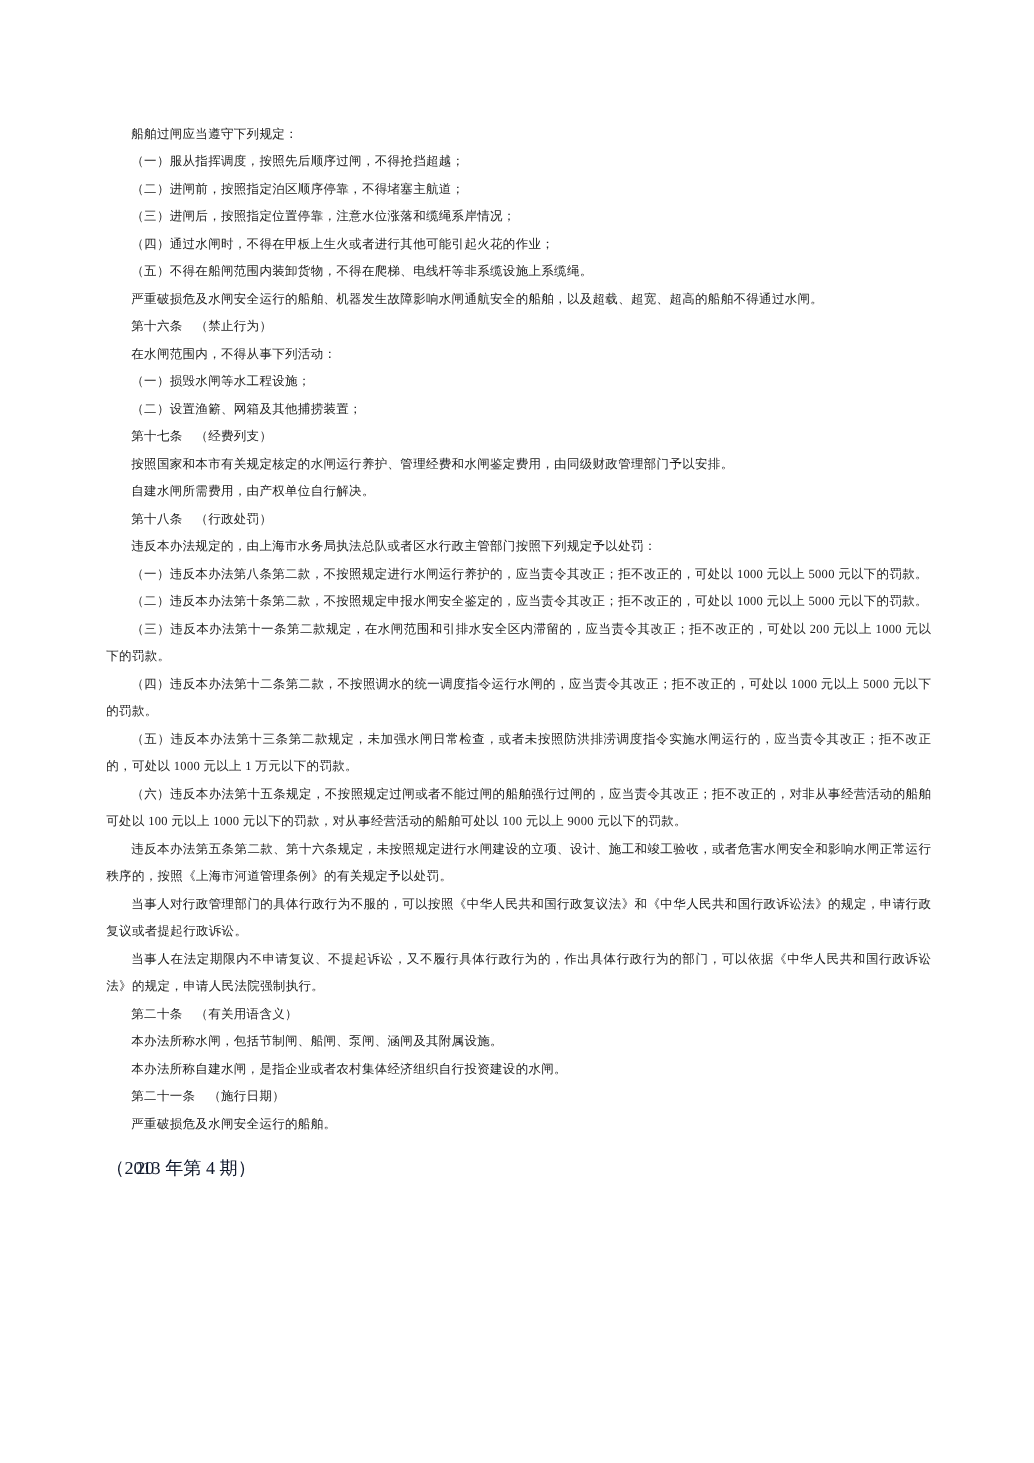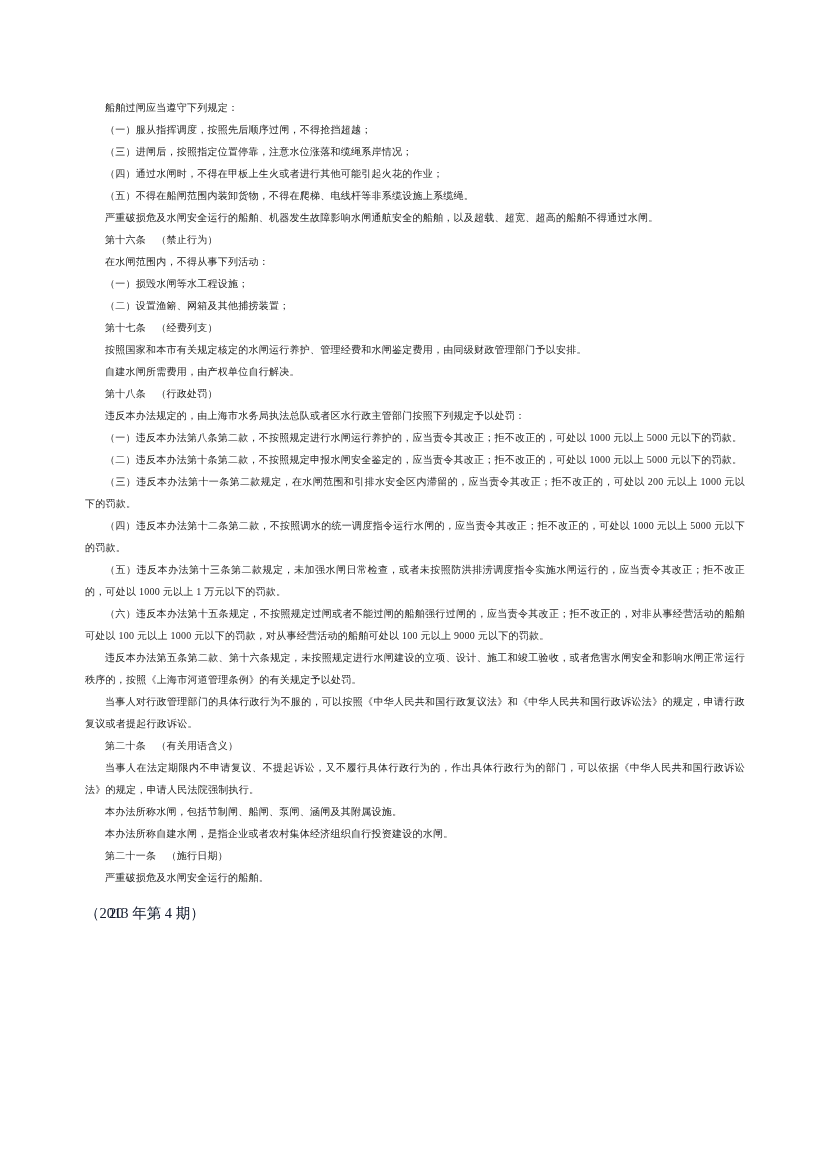--- a/index.html
+++ b/index.html
@@ -53,20 +53,21 @@
   }
 </style>
 </head>
 <body>
 
 <div class="page">
   <div class="content">
 
   <p class="para">船舶过闸应当遵守下列规定：</p>
       <p class="para">（一）服从指挥调度，按照先后顺序过闸，不得抢挡超越；</p>
+      <p class="para">（二）进闸前，按照指定泊区顺序停靠，不得堵塞主航道；</p>
       <p class="para">（三）进闸后，按照指定位置停靠，注意水位涨落和缆绳系岸情况；</p>
       <p class="para">（四）通过水闸时，不得在甲板上生火或者进行其他可能引起火花的作业；</p>
       <p class="para">（五）不得在船闸范围内装卸货物，不得在爬梯、电线杆等非系缆设施上系缆绳。</p>
       <p class="para">严重破损危及水闸安全运行的船舶、机器发生故障影响水闸通航安全的船舶，以及超载、超宽、超高的船舶不得通过水闸。</p>
       <p class="para">第十六条　（禁止行为）</p>
       <p class="para">在水闸范围内，不得从事下列活动：</p>
       <p class="para">（一）损毁水闸等水工程设施；</p>
       <p class="para">（二）设置渔簖、网箱及其他捕捞装置；</p>
       <p class="para">第十七条　（经费列支）</p>
       <p class="para">按照国家和本市有关规定核定的水闸运行养护、管理经费和水闸鉴定费用，由同级财政管理部门予以安排。</p>
@@ -74,22 +75,22 @@
       <p class="para">第十八条　（行政处罚）</p>
       <p class="para">违反本办法规定的，由上海市水务局执法总队或者区水行政主管部门按照下列规定予以处罚：</p>
       <p class="para">（一）违反本办法第八条第二款，不按照规定进行水闸运行养护的，应当责令其改正；拒不改正的，可处以 1000 元以上 5000 元以下的罚款。</p>
       <p class="para">（二）违反本办法第十条第二款，不按照规定申报水闸安全鉴定的，应当责令其改正；拒不改正的，可处以 1000 元以上 5000 元以下的罚款。</p>
       <p class="para">（三）违反本办法第十一条第二款规定，在水闸范围和引排水安全区内滞留的，应当责令其改正；拒不改正的，可处以 200 元以上 1000 元以下的罚款。</p>
       <p class="para">（四）违反本办法第十二条第二款，不按照调水的统一调度指令运行水闸的，应当责令其改正；拒不改正的，可处以 1000 元以上 5000 元以下的罚款。</p>
       <p class="para">（五）违反本办法第十三条第二款规定，未加强水闸日常检查，或者未按照防洪排涝调度指令实施水闸运行的，应当责令其改正；拒不改正的，可处以 1000 元以上 1 万元以下的罚款。</p>
       <p class="para">（六）违反本办法第十五条规定，不按照规定过闸或者不能过闸的船舶强行过闸的，应当责令其改正；拒不改正的，对非从事经营活动的船舶可处以 100 元以上 1000 元以下的罚款，对从事经营活动的船舶可处以 100 元以上 9000 元以下的罚款。</p>
       <p class="para">违反本办法第五条第二款、第十六条规定，未按照规定进行水闸建设的立项、设计、施工和竣工验收，或者危害水闸安全和影响水闸正常运行秩序的，按照《上海市河道管理条例》的有关规定予以处罚。</p>
       <p class="para">当事人对行政管理部门的具体行政行为不服的，可以按照《中华人民共和国行政复议法》和《中华人民共和国行政诉讼法》的规定，申请行政复议或者提起行政诉讼。</p>
+      <p class="para">当事人在法定期限内不申请复议、不提起诉讼，又不履行具体行政行为的，作出具体行政行为的部门，可以依据《中华人民共和国行政诉讼法》的规定，申请人民法院强制执行。</p>
       <p class="para">第二十条　（有关用语含义）</p>
-      <p class="para">当事人在法定期限内不申请复议、不提起诉讼，又不履行具体行政行为的，作出具体行政行为的部门，可以依据《中华人民共和国行政诉讼法》的规定，申请人民法院强制执行。</p>
       <p class="para">本办法所称水闸，包括节制闸、船闸、泵闸、涵闸及其附属设施。</p>
       <p class="para">本办法所称自建水闸，是指企业或者农村集体经济组织自行投资建设的水闸。</p>
       <p class="para">第二十一条　（施行日期）</p>
       <p class="para">严重破损危及水闸安全运行的船舶。</p>
     </div>
   <div class="footer">
     <span class="pagenum">20</span>
     <span class="issue">（2013 年第 4 期）</span>
   </div>
 </div>

